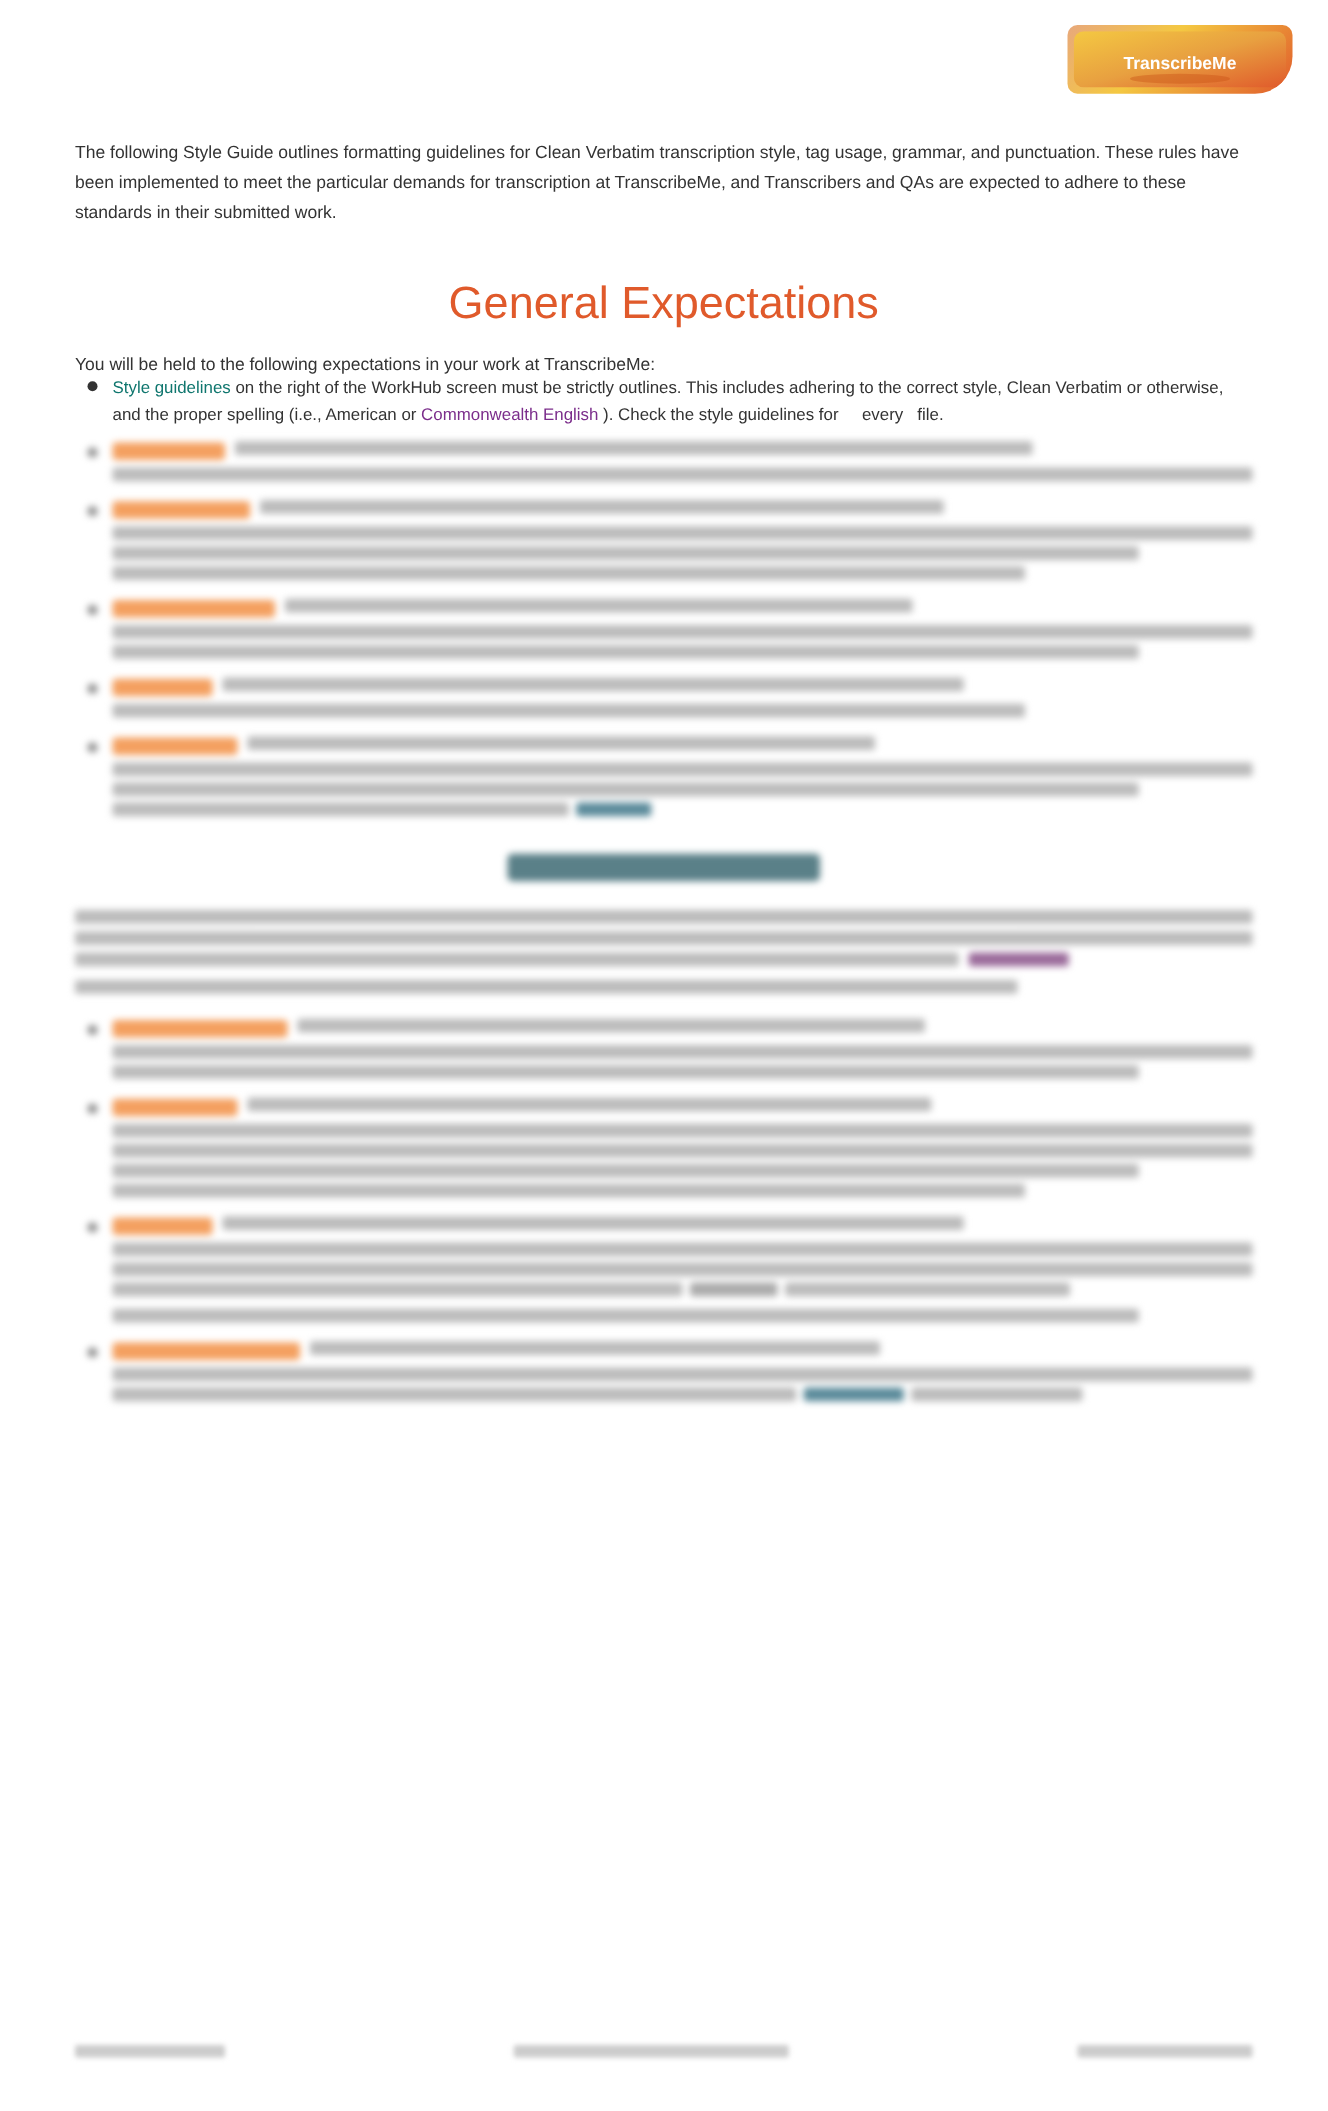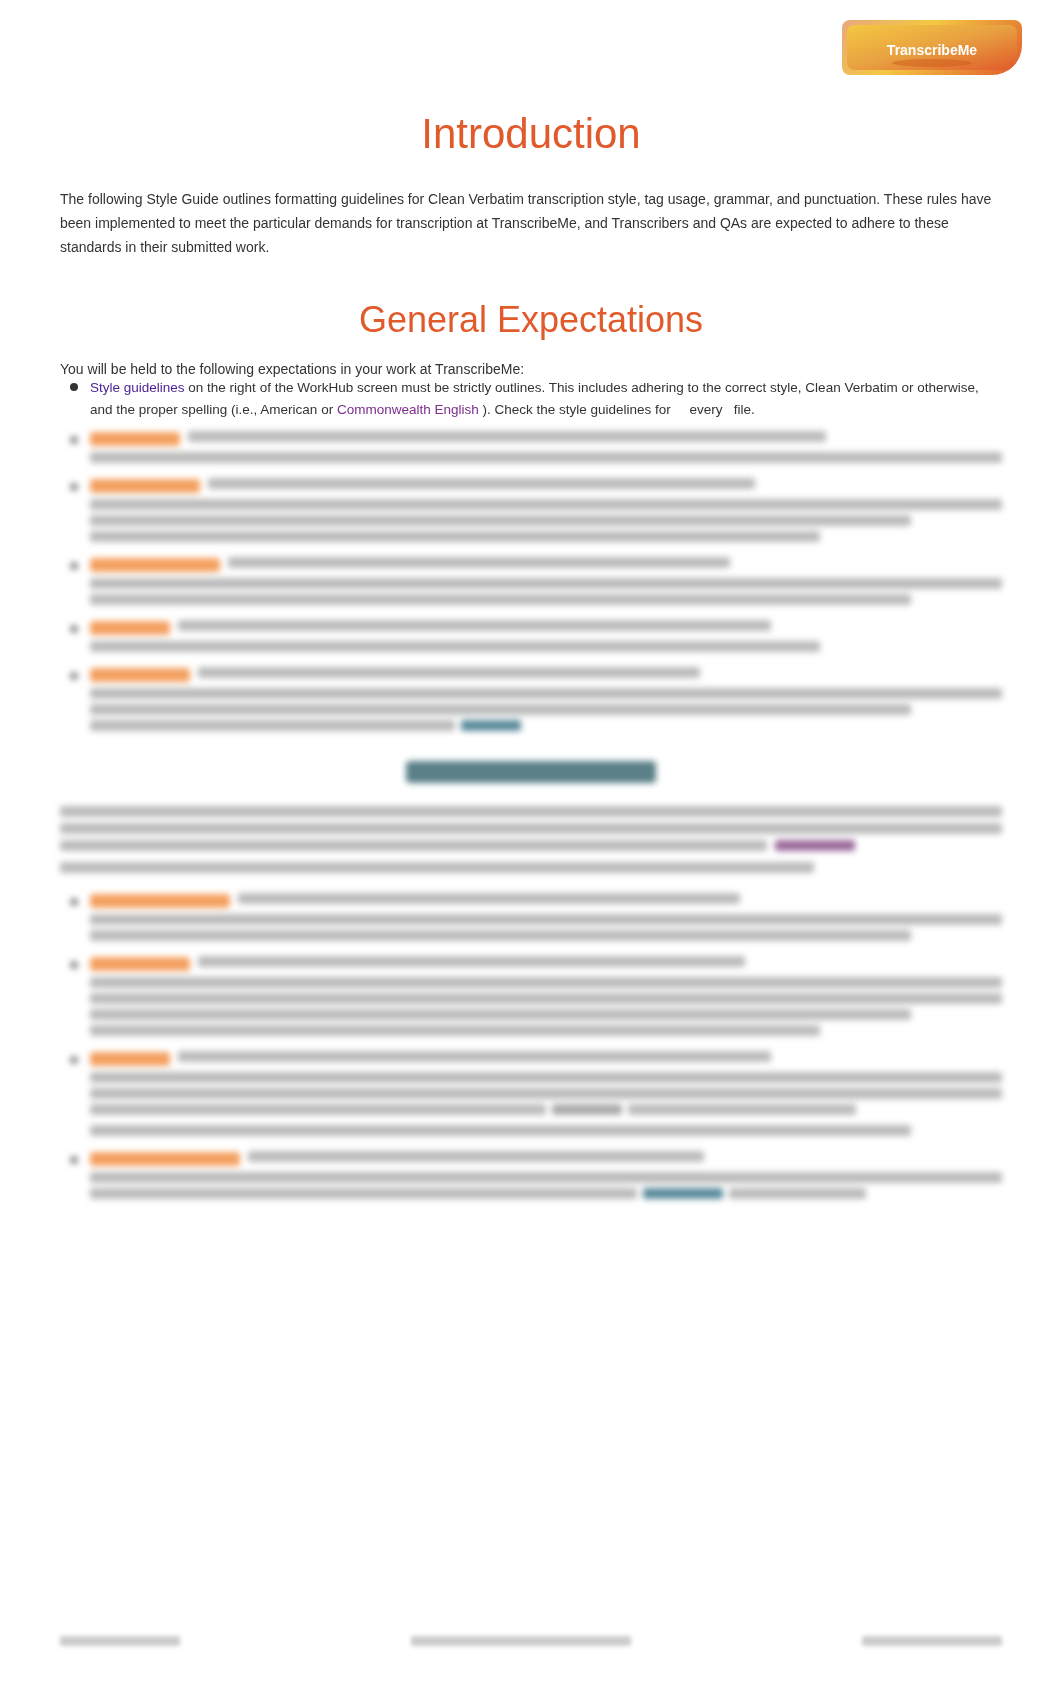--- a/index.html
+++ b/index.html
@@ -22,21 +22,21 @@
       width: 1062px;
       min-height: 1689px;
       background: #fff;
       padding: 40px 60px 60px 60px;
       position: relative;
     }
 
     .logo-area {
       position: absolute;
       top: 20px;
-      right: 40px;
+      right: 28px;
       width: 180px;
       height: 41px;
     }
 
     .logo-shape {
       width: 180px;
       height: 55px;
       background: linear-gradient(135deg, #e8a87c 0%, #f4c842 40%, #e05a2b 100%);
       border-radius: 8px 8px 30px 8px;
       display: flex;
@@ -96,21 +96,21 @@
       width: 8px;
       height: 8px;
       border-radius: 50%;
       background: #333;
       margin-top: 6px;
       margin-right: 12px;
       flex-shrink: 0;
     }
 
     .link-orange {
-      color: #4c1d95;
+      color: #0f766e;
       text-decoration: none;
     }
 
     .link-purple {
       color: #7b2d8b;
       text-decoration: none;
     }
 
     .blurred-section {
       filter: blur(3px);
@@ -216,21 +216,20 @@
           </linearGradient>
         </defs>
         <text x="85" y="30" text-anchor="middle" font-family="Arial" font-size="14" font-weight="bold" fill="white">TranscribeMe</text>
         <ellipse cx="85" cy="38" rx="40" ry="4" fill="rgba(200,80,20,0.4)"></ellipse>
       </svg>
     </div>
   </div>
 
   <div class="main-content">
 
-    <h1 class="page-title">Introduction</h1>
 
     <p class="intro-paragraph">The following Style Guide outlines formatting guidelines for Clean Verbatim transcription style, tag usage, grammar, and punctuation. These rules have been implemented to meet the particular demands for transcription at TranscribeMe, and Transcribers and QAs are expected to adhere to these standards in their submitted work.</p>
 
     <h2 class="section-title">General Expectations</h2>
 
     <p class="section-subtitle">You will be held to the following expectations in your work at TranscribeMe:</p>
 
     <ul class="bullet-list">
       <li class="visible-bullet-item">
         <div class="bullet-dot"></div>

